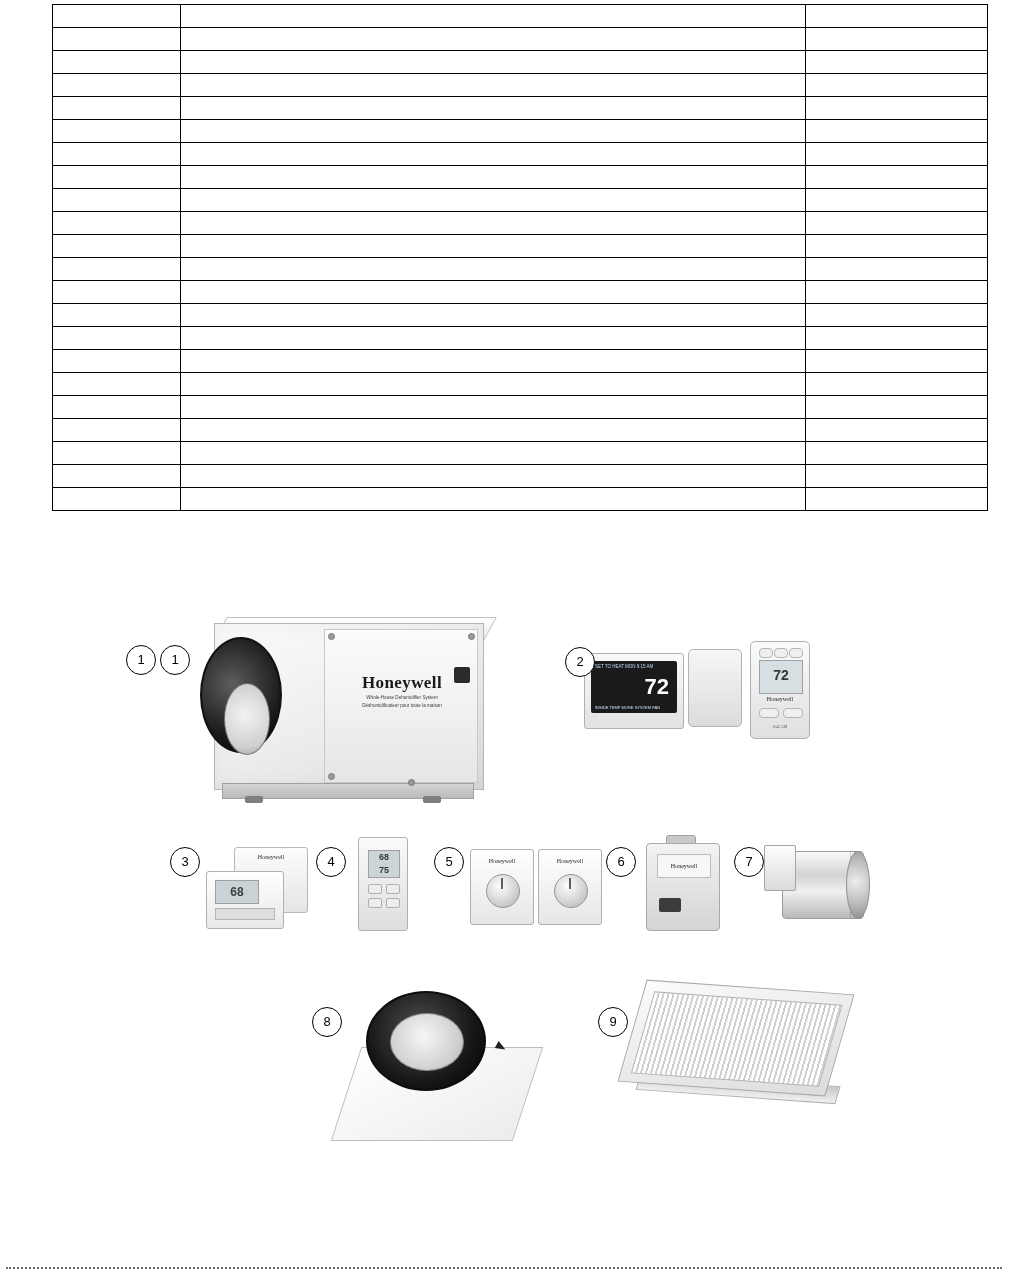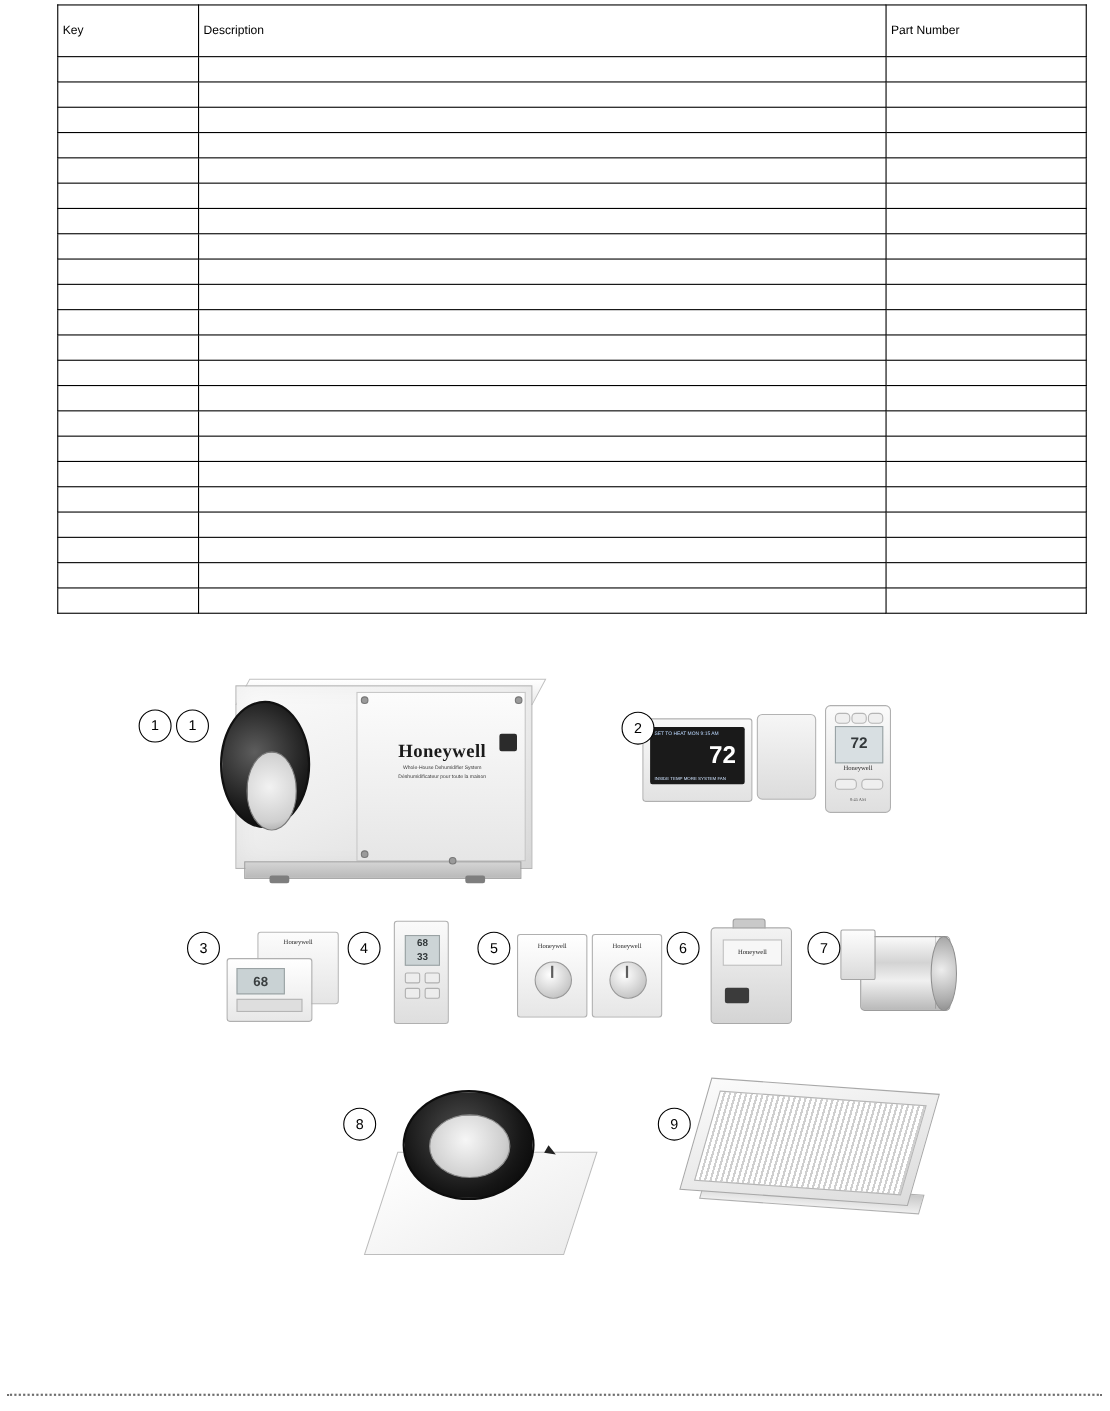--- a/index.html
+++ b/index.html
@@ -425,25 +425,20 @@
 </head>
 <body>
 
 <table class="parts-table">
   <colgroup>
     <col class="col-key">
       <col class="col-desc">
       <col class="col-part">
   </colgroup>
   <tbody>
-    <tr class="header-row">
-      <td>Key</td>
-      <td>Description</td>
-      <td>Part Number</td>
-    </tr>
     <tr>
       <td></td>
       <td></td>
       <td></td>
     </tr>
     <tr>
       <td></td>
       <td></td>
       <td></td>
     </tr>
@@ -616,21 +611,21 @@
     <div class="ctrl3-front">
       <div class="ctrl3-lcd">68</div>
       <div class="ctrl3-row"></div>
     </div>
   </div>
 
   <div class="product ctrl4">
     <div class="ctrl4-body">
       <div class="ctrl4-lcd">
         <span>68</span><br>
-        <span>33</span>
+        <span>75</span>
       </div>
       <div class="ctrl4-btn" style="left:9px; top:46px;"></div>
       <div class="ctrl4-btn" style="left:27px; top:46px;"></div>
       <div class="ctrl4-btn" style="left:9px; top:60px;"></div>
       <div class="ctrl4-btn" style="left:27px; top:60px;"></div>
     </div>
   </div>
 
   <div class="product ctrl5">
     <div class="ctrl5-a">

